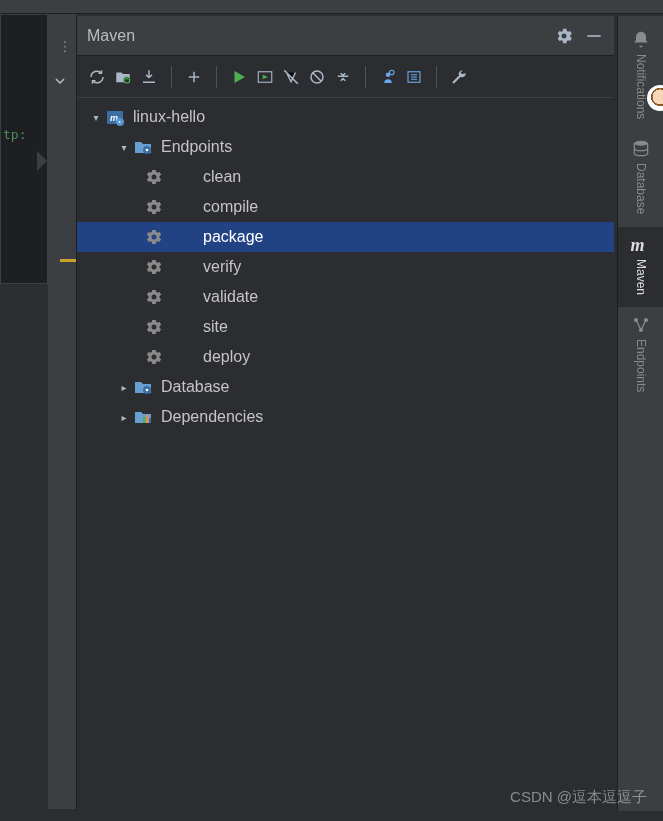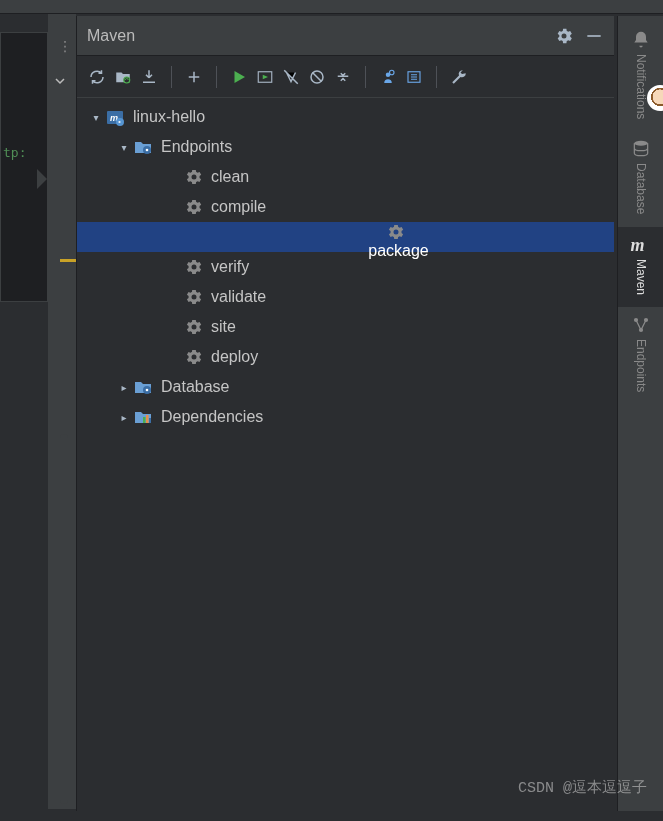--- a/index.html
+++ b/index.html
@@ -12,21 +12,21 @@
       overflow: hidden;
       position: relative;
     }
     .top-bar {
       height: 14px;
       background: #3c3f41;
       border-bottom: 1px solid #1e1f22;
     }
     .left-strip {
       position: absolute;
-      top: 32px; left: 0; width: 48px; height: 270px;
+      top: 14px; left: 0; width: 48px; height: 270px;
       background: #1e1f22;
       color: #508e56;
       font-family: monospace;
       font-size: 13px;
       padding-top: 112px;
       padding-left: 2px;
       border: 1px solid #3c3f41;
     }
     .left-strip::after {
       content: "";
@@ -78,28 +78,28 @@
       overflow: auto;
       padding-top: 4px;
     }
     .tree-row {
       height: 30px;
       display: flex;
       align-items: center;
       cursor: pointer;
       font-size: 16px;
     }
-    .tree-row.selected { background: #214283; color: #ffffff; flex-direction: column; }
+    .tree-row.selected { background: #214283; color: #ffffff; }
     .tree-row.selected .label { color: #ffffff; }
     .tree-arrow { width: 14px; display: flex; justify-content: center; color: #a9b7c6; font-size: 10px; margin-right: 2px; }
     .tree-icon { width: 20px; height: 20px; margin-right: 8px; display: flex; align-items: center; justify-content: center; }
     .label { color: #c5c5c5; }
     .indent-0 { padding-left: 12px; }
     .indent-1 { padding-left: 40px; }
-    .indent-2 { padding-left: 106px; }
+    .indent-2 { padding-left: 66px; gap: 32px; }
     .right-bar {
       position: absolute;
       top: 16px; right: 0; width: 46px; height: 795px;
       background: #3c3f41;
       border-left: 1px solid #1e1f22;
       display: flex;
       flex-direction: column;
       align-items: center;
       padding-top: 6px;
     }
@@ -120,24 +120,23 @@
       font-size: 12px;
     }
     .scrollbar-bg {
       position: absolute;
       left: 60px; top: 434px; width: 8px; height: 370px;
       background: #3c3f41;
       border-radius: 4px;
     }
     .watermark {
       position: absolute;
-      right: 16px; bottom: 24px;
+      right: 16px; bottom: 14px;
       font-size: 15px;
       color: rgba(200,200,200,0.6);
-      font-family: Liberation Mono, monospace;
     }
     .avatar {
       position: absolute;
       top: 85px; right: -10px;
       width: 26px; height: 26px;
       border-radius: 50%;
       background: radial-gradient(circle at 50% 45%, #f6d8b9 45%, #8b5a2b 46%, #8b5a2b 55%, #fff 56%);
       border: 2px solid #fff;
     }
   </style>

